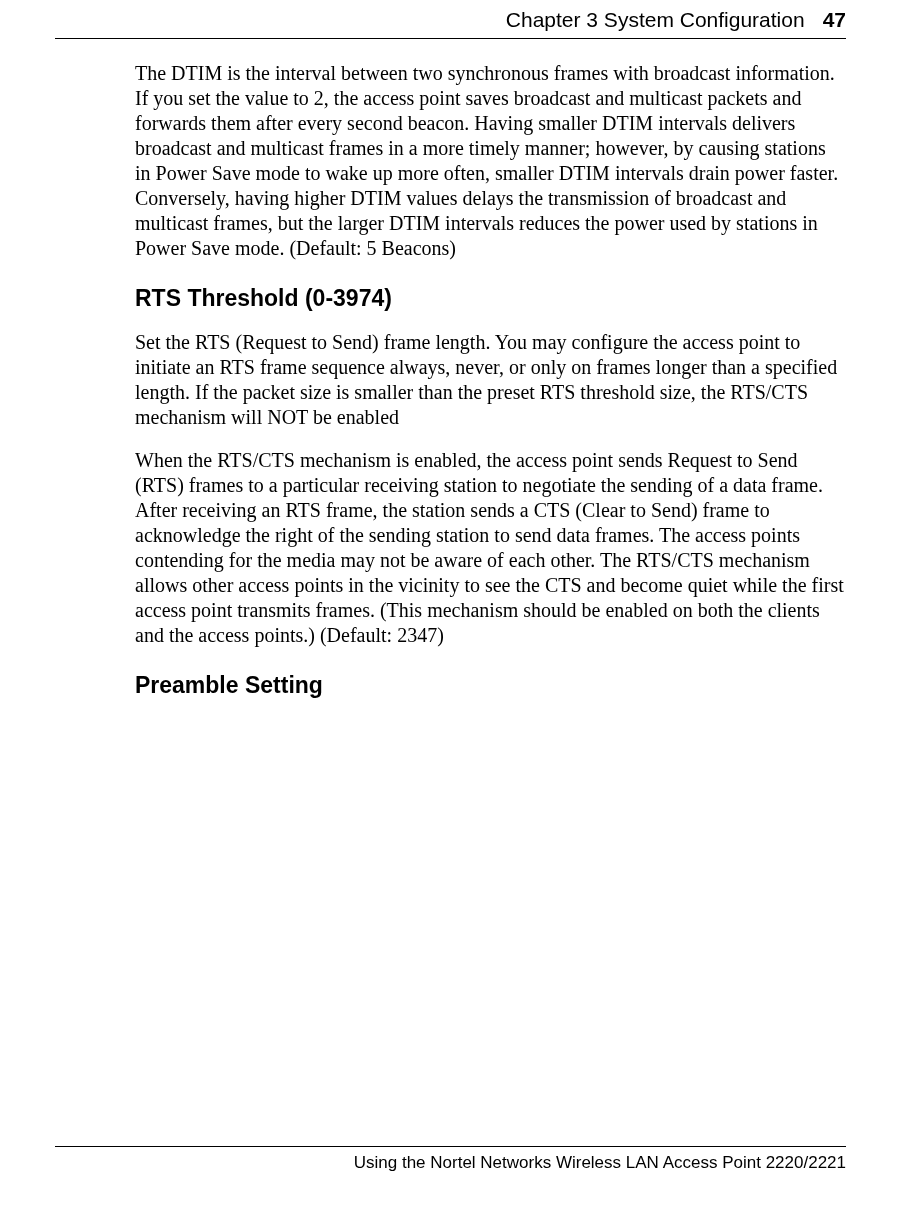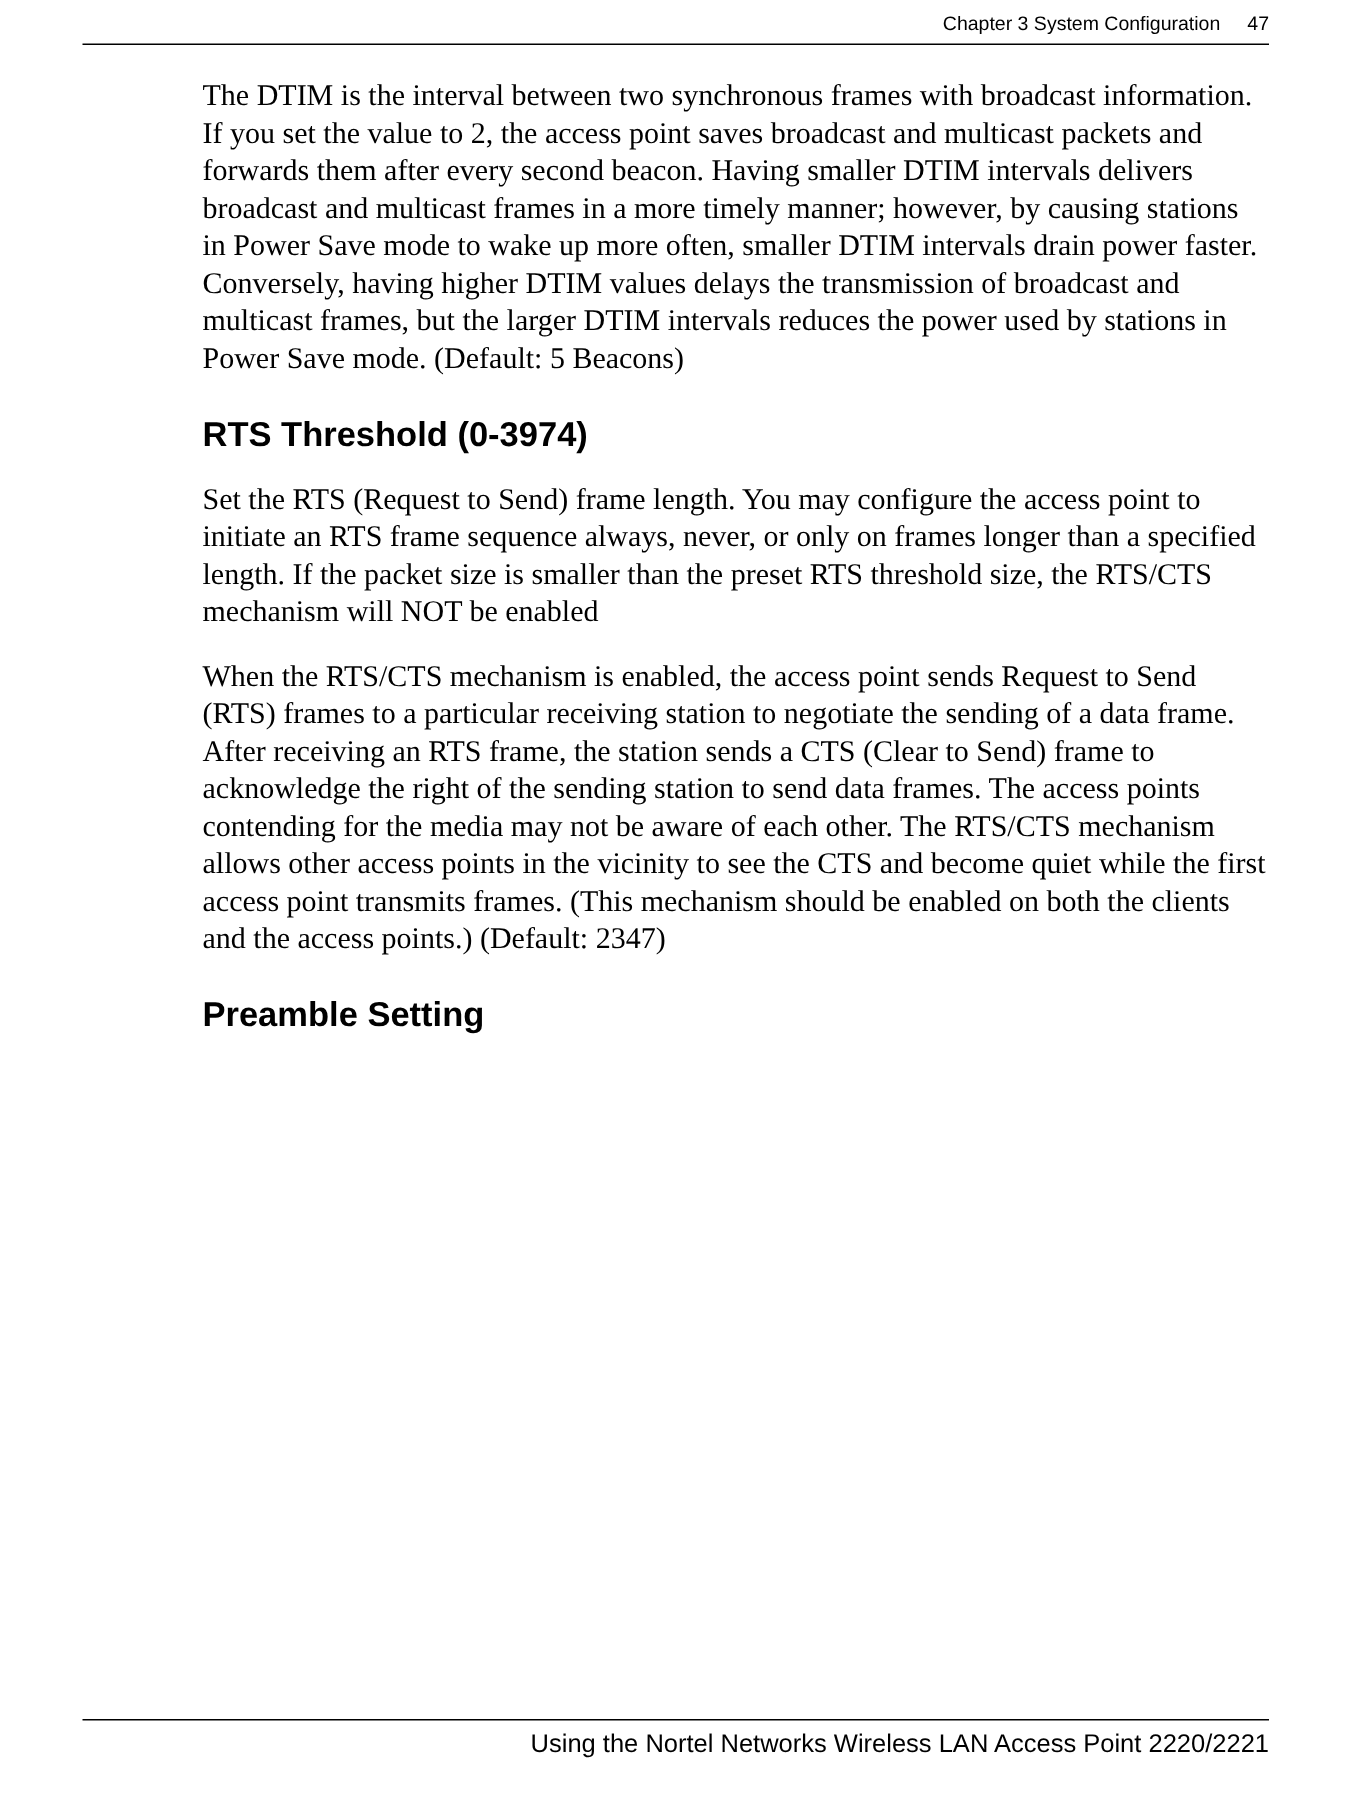--- a/index.html
+++ b/index.html
@@ -16,28 +16,28 @@
     box-sizing: border-box;
     padding: 0 55px 0 55px;
   }
   .header {
     display: flex;
     justify-content: flex-end;
     align-items: baseline;
     padding-top: 8px;
     padding-bottom: 6px;
     border-bottom: 1.5px solid #000;
-    font-size: 13px;
+    font-size: 21px;
     font-family: Arial, Helvetica, sans-serif;
   }
   .header .chapter {
     font-weight: normal;
   }
   .header .pagenum {
-    font-weight: normal;
+    font-weight: bold;
     margin-left: 18px;
   }
   .content {
     padding: 22px 0 0 80px;
   }
   .body-text {
     font-size: 20px;
     line-height: 1.25;
     margin: 0 0 18px 0;
   }

